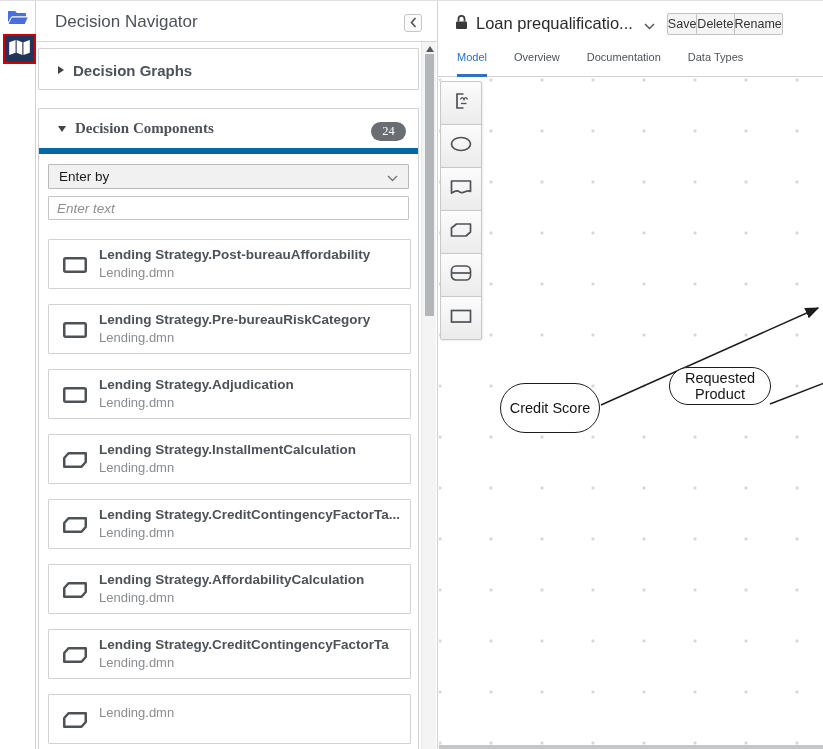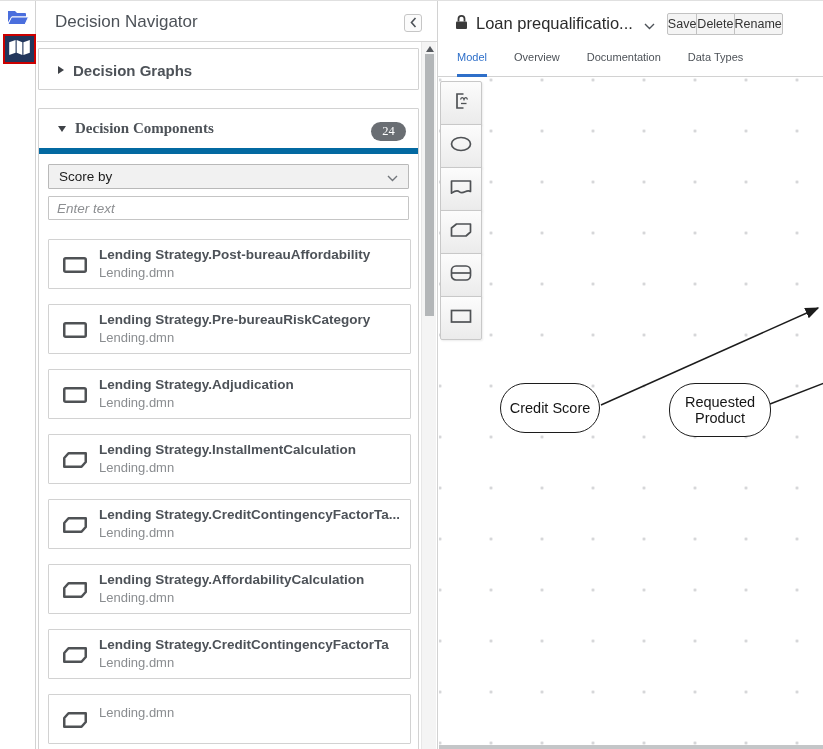--- a/index.html
+++ b/index.html
@@ -61,21 +61,21 @@
     background-image:radial-gradient(circle, #cfd1d3 1.2px, transparent 1.6px);
     background-size:51px 51px; background-position:-24.5px -22.5px; }
 
   .palette { position:absolute; left:1px; top:4px; width:42px; }
   .pal-btn { width:42px; height:44px; background:linear-gradient(180deg,#fcfcfc,#ebebeb); border:1px solid #c8c8c8; margin-top:-1px; display:flex; align-items:center; justify-content:center; cursor:pointer; box-shadow:1px 1px 2px rgba(0,0,0,0.08); }
   .pal-btn:first-child { margin-top:0; border-radius:2px 2px 0 0; }
   .pal-btn:last-child { border-radius:0 0 2px 2px; }
 
   .node { position:absolute; background:#fff; border:1.5px solid #1c1c1c; border-radius:26px; display:flex; flex-direction:column; align-items:center; justify-content:center; font-size:14.5px; color:#151515; line-height:16px; text-align:center; cursor:pointer; z-index:2; }
   .node-credit { left:61px; top:306px; width:100px; height:50px; }
-  .node-requested { left:230px; top:306px; width:102px; height:54px;align-items:center; }
+  .node-requested { left:230px; top:290px; width:102px; height:38px;align-items:center; }
 
   .edges { position:absolute; left:0; top:0; width:386px; height:673px; pointer-events:none; z-index:1; }
   .canvas-hscroll { position:absolute; left:0; bottom:0; width:386px; height:5px; background:#c4c6c8; cursor:pointer; }
 </style>
 </head>
 <body>
 
 <div class="root">
 
   <aside class="activity-bar">
@@ -118,21 +118,21 @@
     </div>
 
     <div class="card card-components">
       <div class="section-row">
         <span class="caret-down"></span>
         <span class="section-label">Decision Components</span>
         <span class="badge">24</span>
       </div>
 
       <div class="filter-dropdown">
-        <span class="dd-label">Score by</span>
+        <span class="dd-label">Enter by</span>
         <span>
           <svg width="11" height="7" viewBox="0 0 11 7">
               <polyline points="1,1 5.5,5.5 10,1" fill="none" stroke="#72767b" stroke-width="1.4"></polyline>
             </svg>
         </span>
       </div>
       <input class="filter-input" type="text" placeholder="Enter text" style="">
 
       <div class="list-item" style="top:130px">
         <span class="li-icon"><svg width="24" height="16" viewBox="0 0 24 16">

